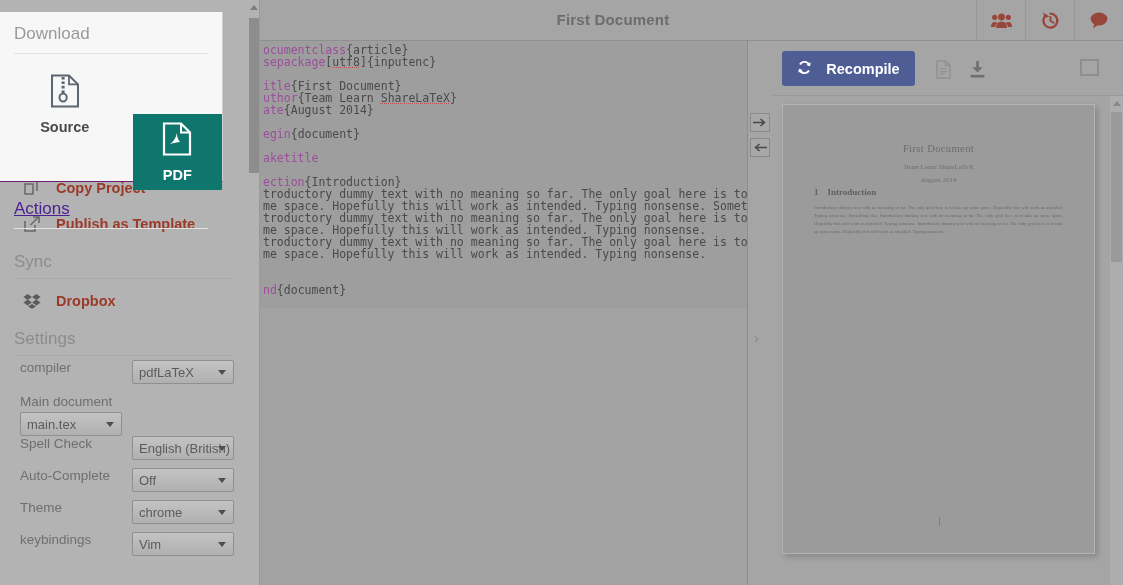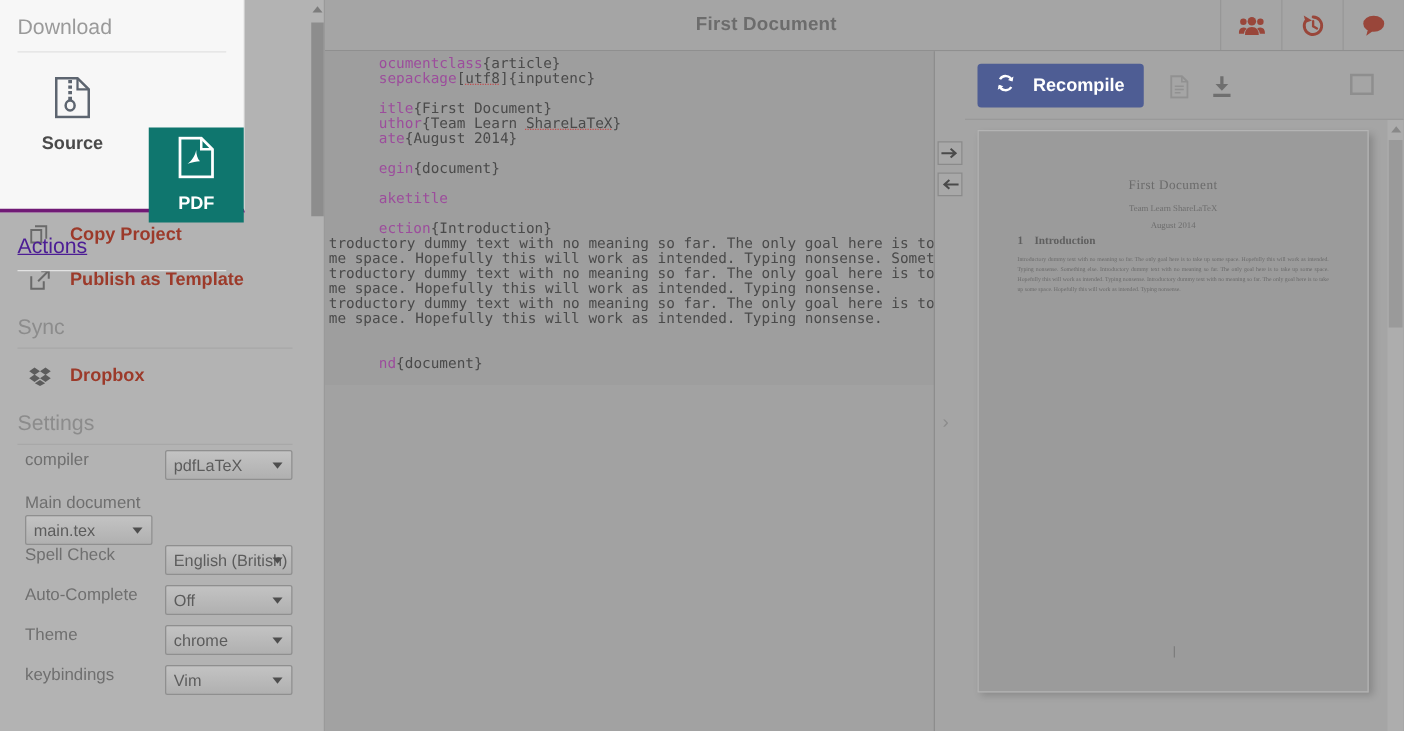--- a/index.html
+++ b/index.html
@@ -34,21 +34,21 @@
     position: absolute; left: 260px; top: 41px; width: 488px; height: 267px;
     background: #9e9e9e; border-right: 1px solid #8d8d8d;
     overflow: hidden;
   }
   .code {
     position: absolute; left: 0; top: 3px; width: 100%;
     font-family: "DejaVu Sans Mono", monospace;
     font-size: 11.5px; line-height: 12px; white-space: pre;
     color: #4a4a4a; padding-left: 3px;
   }
-  .code .cmd { color: #9c4d9c; margin-left: 40px; }
+  .code .cmd { color: #9c4d9c; }
   .code .spell { text-decoration: underline; text-decoration-style: dotted;
                  text-decoration-color: #c05050; }
   .editor-bottom {
     position: absolute; left: 260px; top: 308px; width: 488px; height: 277px;
     background: #a2a2a2; border-right: 1px solid #8d8d8d;
   }
 
   
   .ed-scroll {
     position: absolute; left: 248px; top: 0; width: 12px; height: 585px;
@@ -191,23 +191,23 @@
   }
   .sel .caret {
     position: absolute; right: 7px; top: 9px; width: 0; height: 0;
     border-left: 4px solid transparent; border-right: 4px solid transparent;
     border-top: 5px solid #4e4e4e;
   }
   .setting-row.stacked .sel { position: relative; right: auto; }
 
   
   .dropdown {
-    position: absolute; left: 0; top: 0; width: 196px; height: 170px;
+    position: absolute; left: 0; top: 12px; width: 223px; height: 170px;
     background: #f7f7f7; border-right: 1px solid #cfcfcf;
-    border-bottom: 3px solid #701a75; z-index: 40;
+    border-bottom: 1px solid #701a75; z-index: 40;
   }
   .dd-head { font-size: 17px; color: #9a9a9a; padding: 12px 0 0 14px; }
   .dd-rule { height: 1px; background: #e2e2e2; margin: 9px 14px 0 14px; }
   .dl-btns { display: flex; justify-content: center; gap: 23px; margin-top: 12px; padding-left: 20px; }
   .dl-btn {
     width: 100px; height: 76px; display: flex; flex-direction: column;
     align-items: center; justify-content: center; gap: 7px; cursor: pointer;
   }
   .dl-btn.source { color: #4a4a4a; }
   .dl-btn.pdf { background: #0f766e; color: #fff; margin-top: 48px; }

